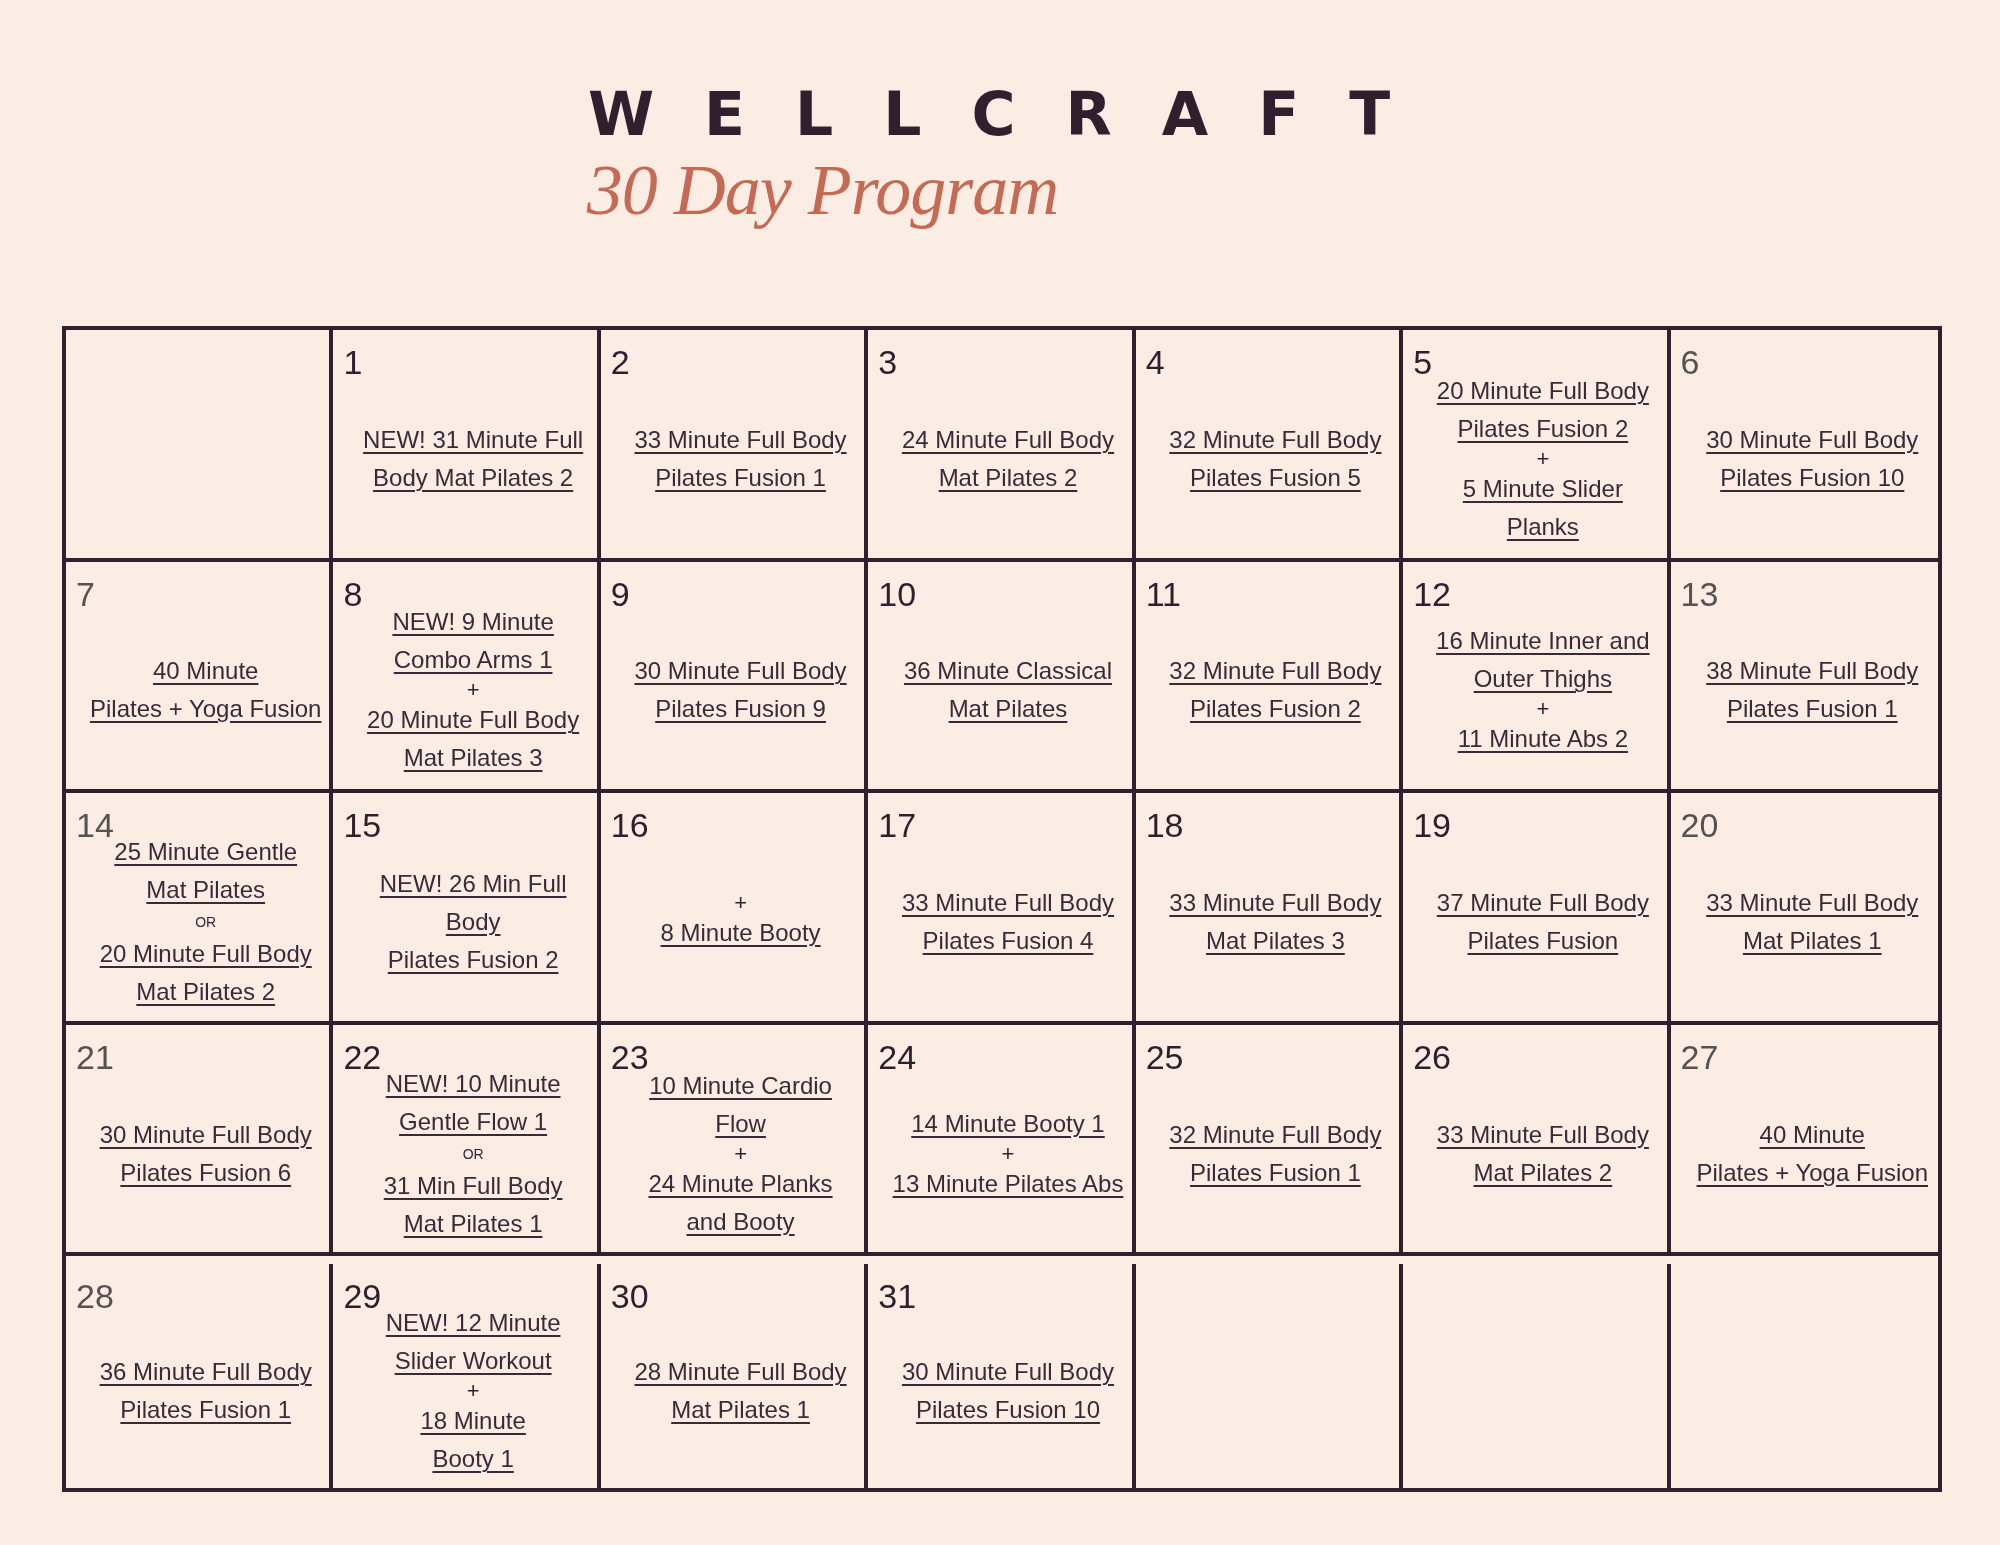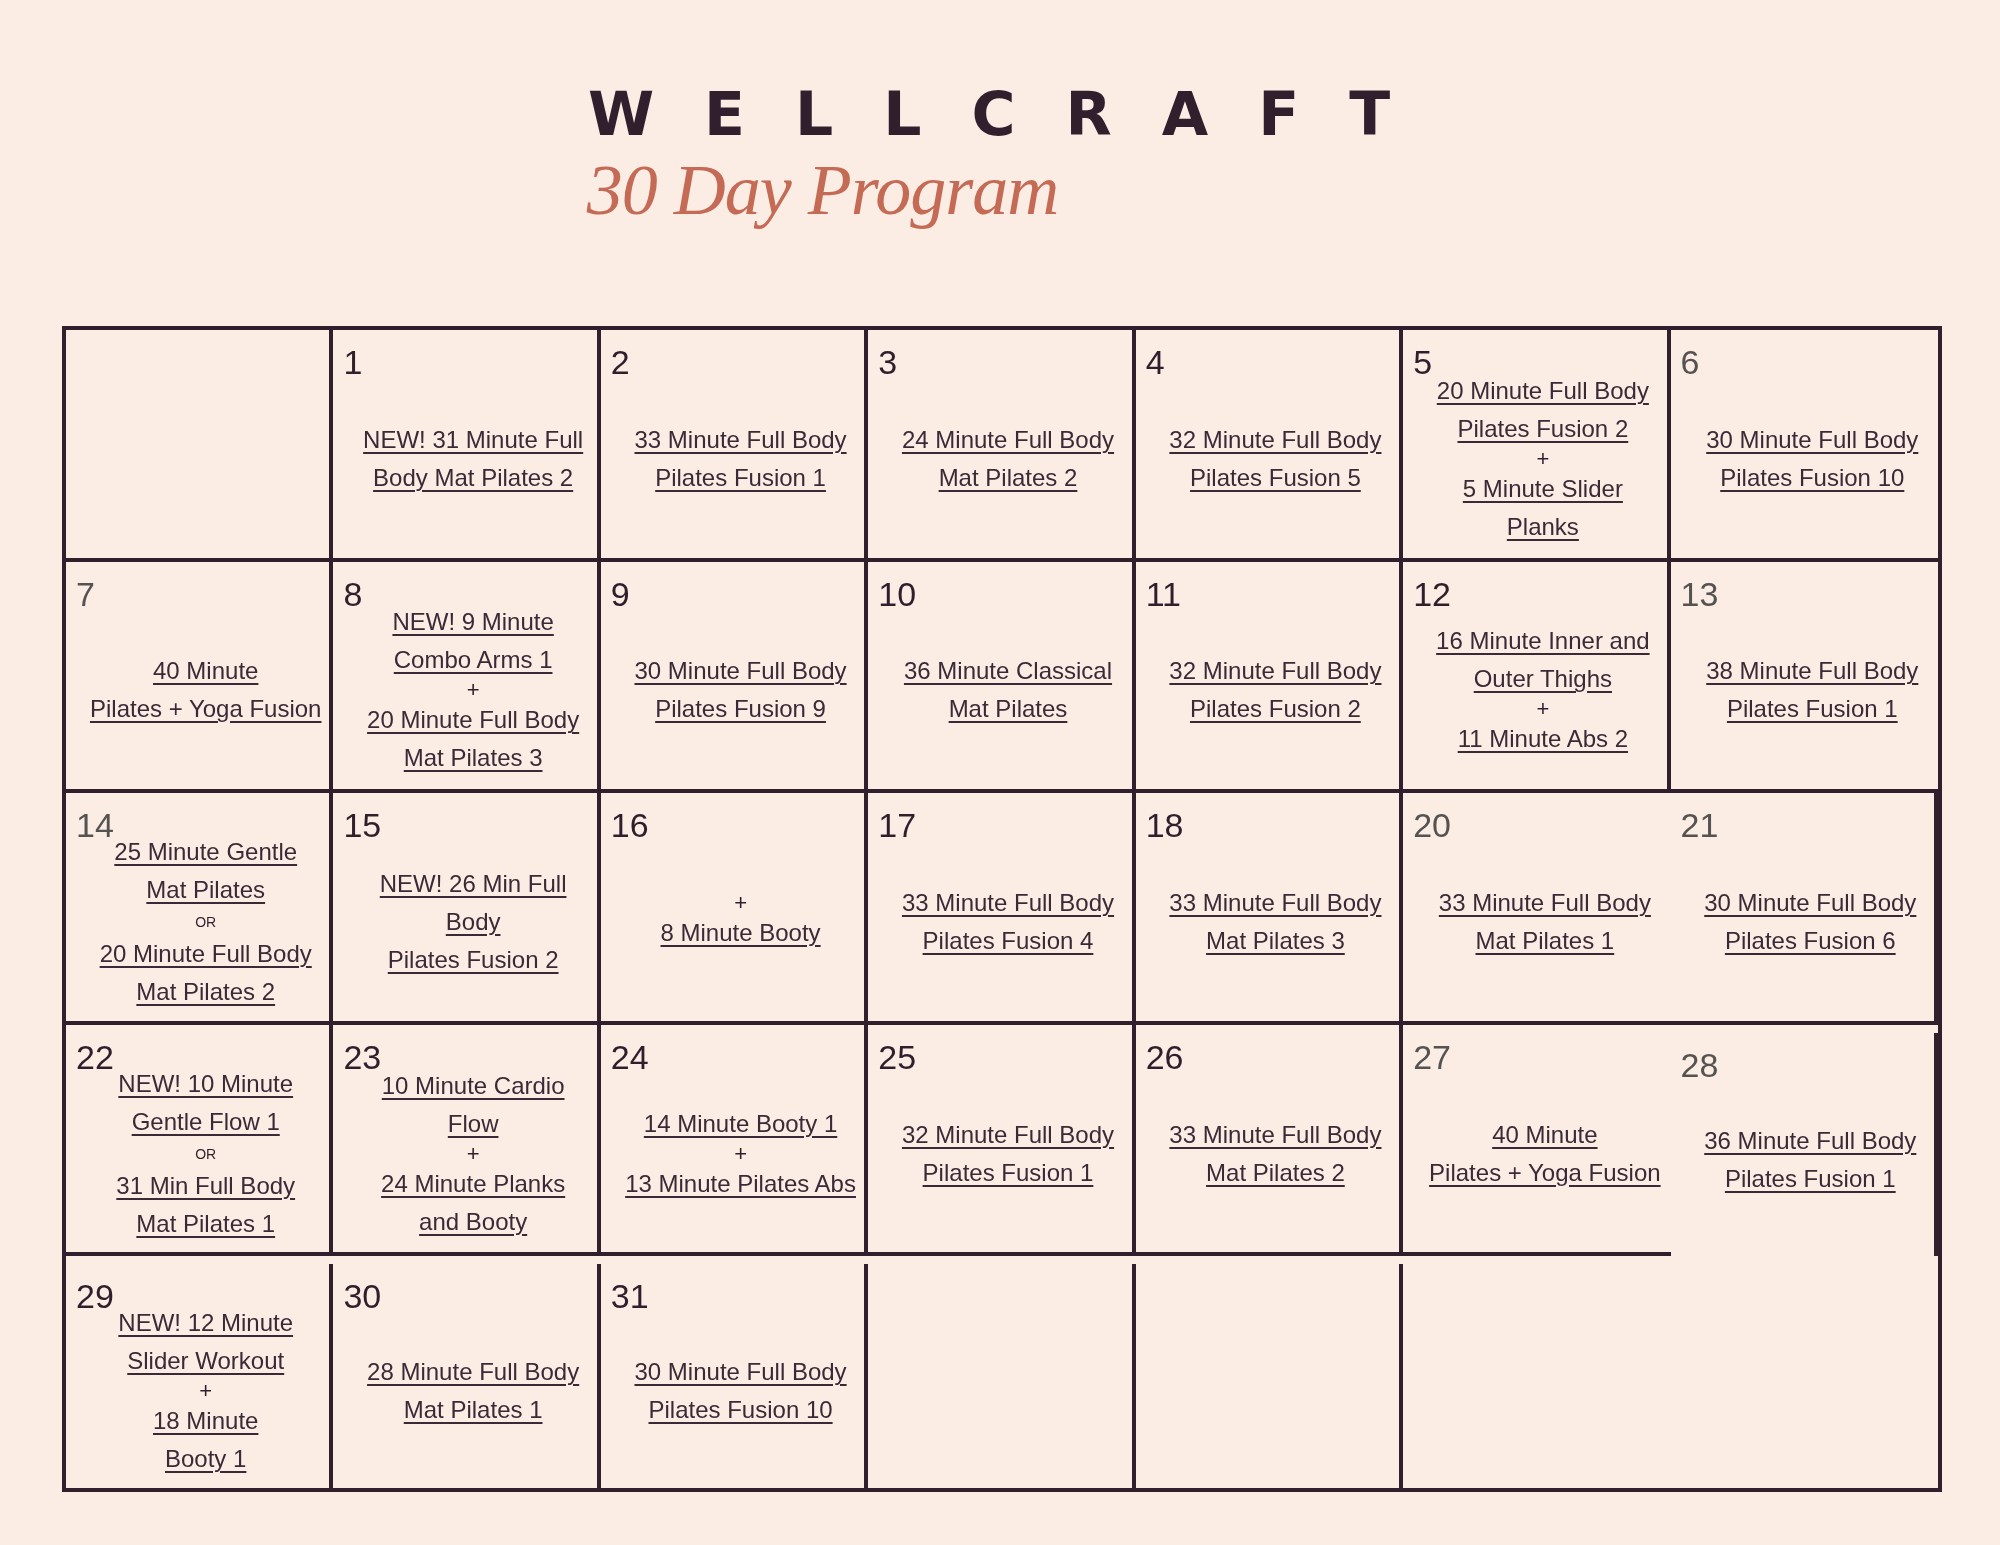--- a/index.html
+++ b/index.html
@@ -287,20 +287,29 @@
     </div>
     <div class="cell">
       <div class="daynum">18</div>
       <div class="content">
         <a class="workout">
           <span class="ln">33 Minute Full Body</span>
           <span class="ln">Mat Pilates 3</span>
         </a>
       </div>
     </div>
+    <div class="cell">
+      <div class="daynum">19</div>
+      <div class="content">
+        <a class="workout">
+          <span class="ln">37 Minute Full Body</span>
+          <span class="ln">Pilates Fusion</span>
+        </a>
+      </div>
+    </div>
     <div class="cell col-last">
       <div class="daynum weekend">20</div>
       <div class="content">
         <a class="workout">
           <span class="ln">33 Minute Full Body</span>
           <span class="ln">Mat Pilates 1</span>
         </a>
       </div>
     </div>
     <div class="cell">

